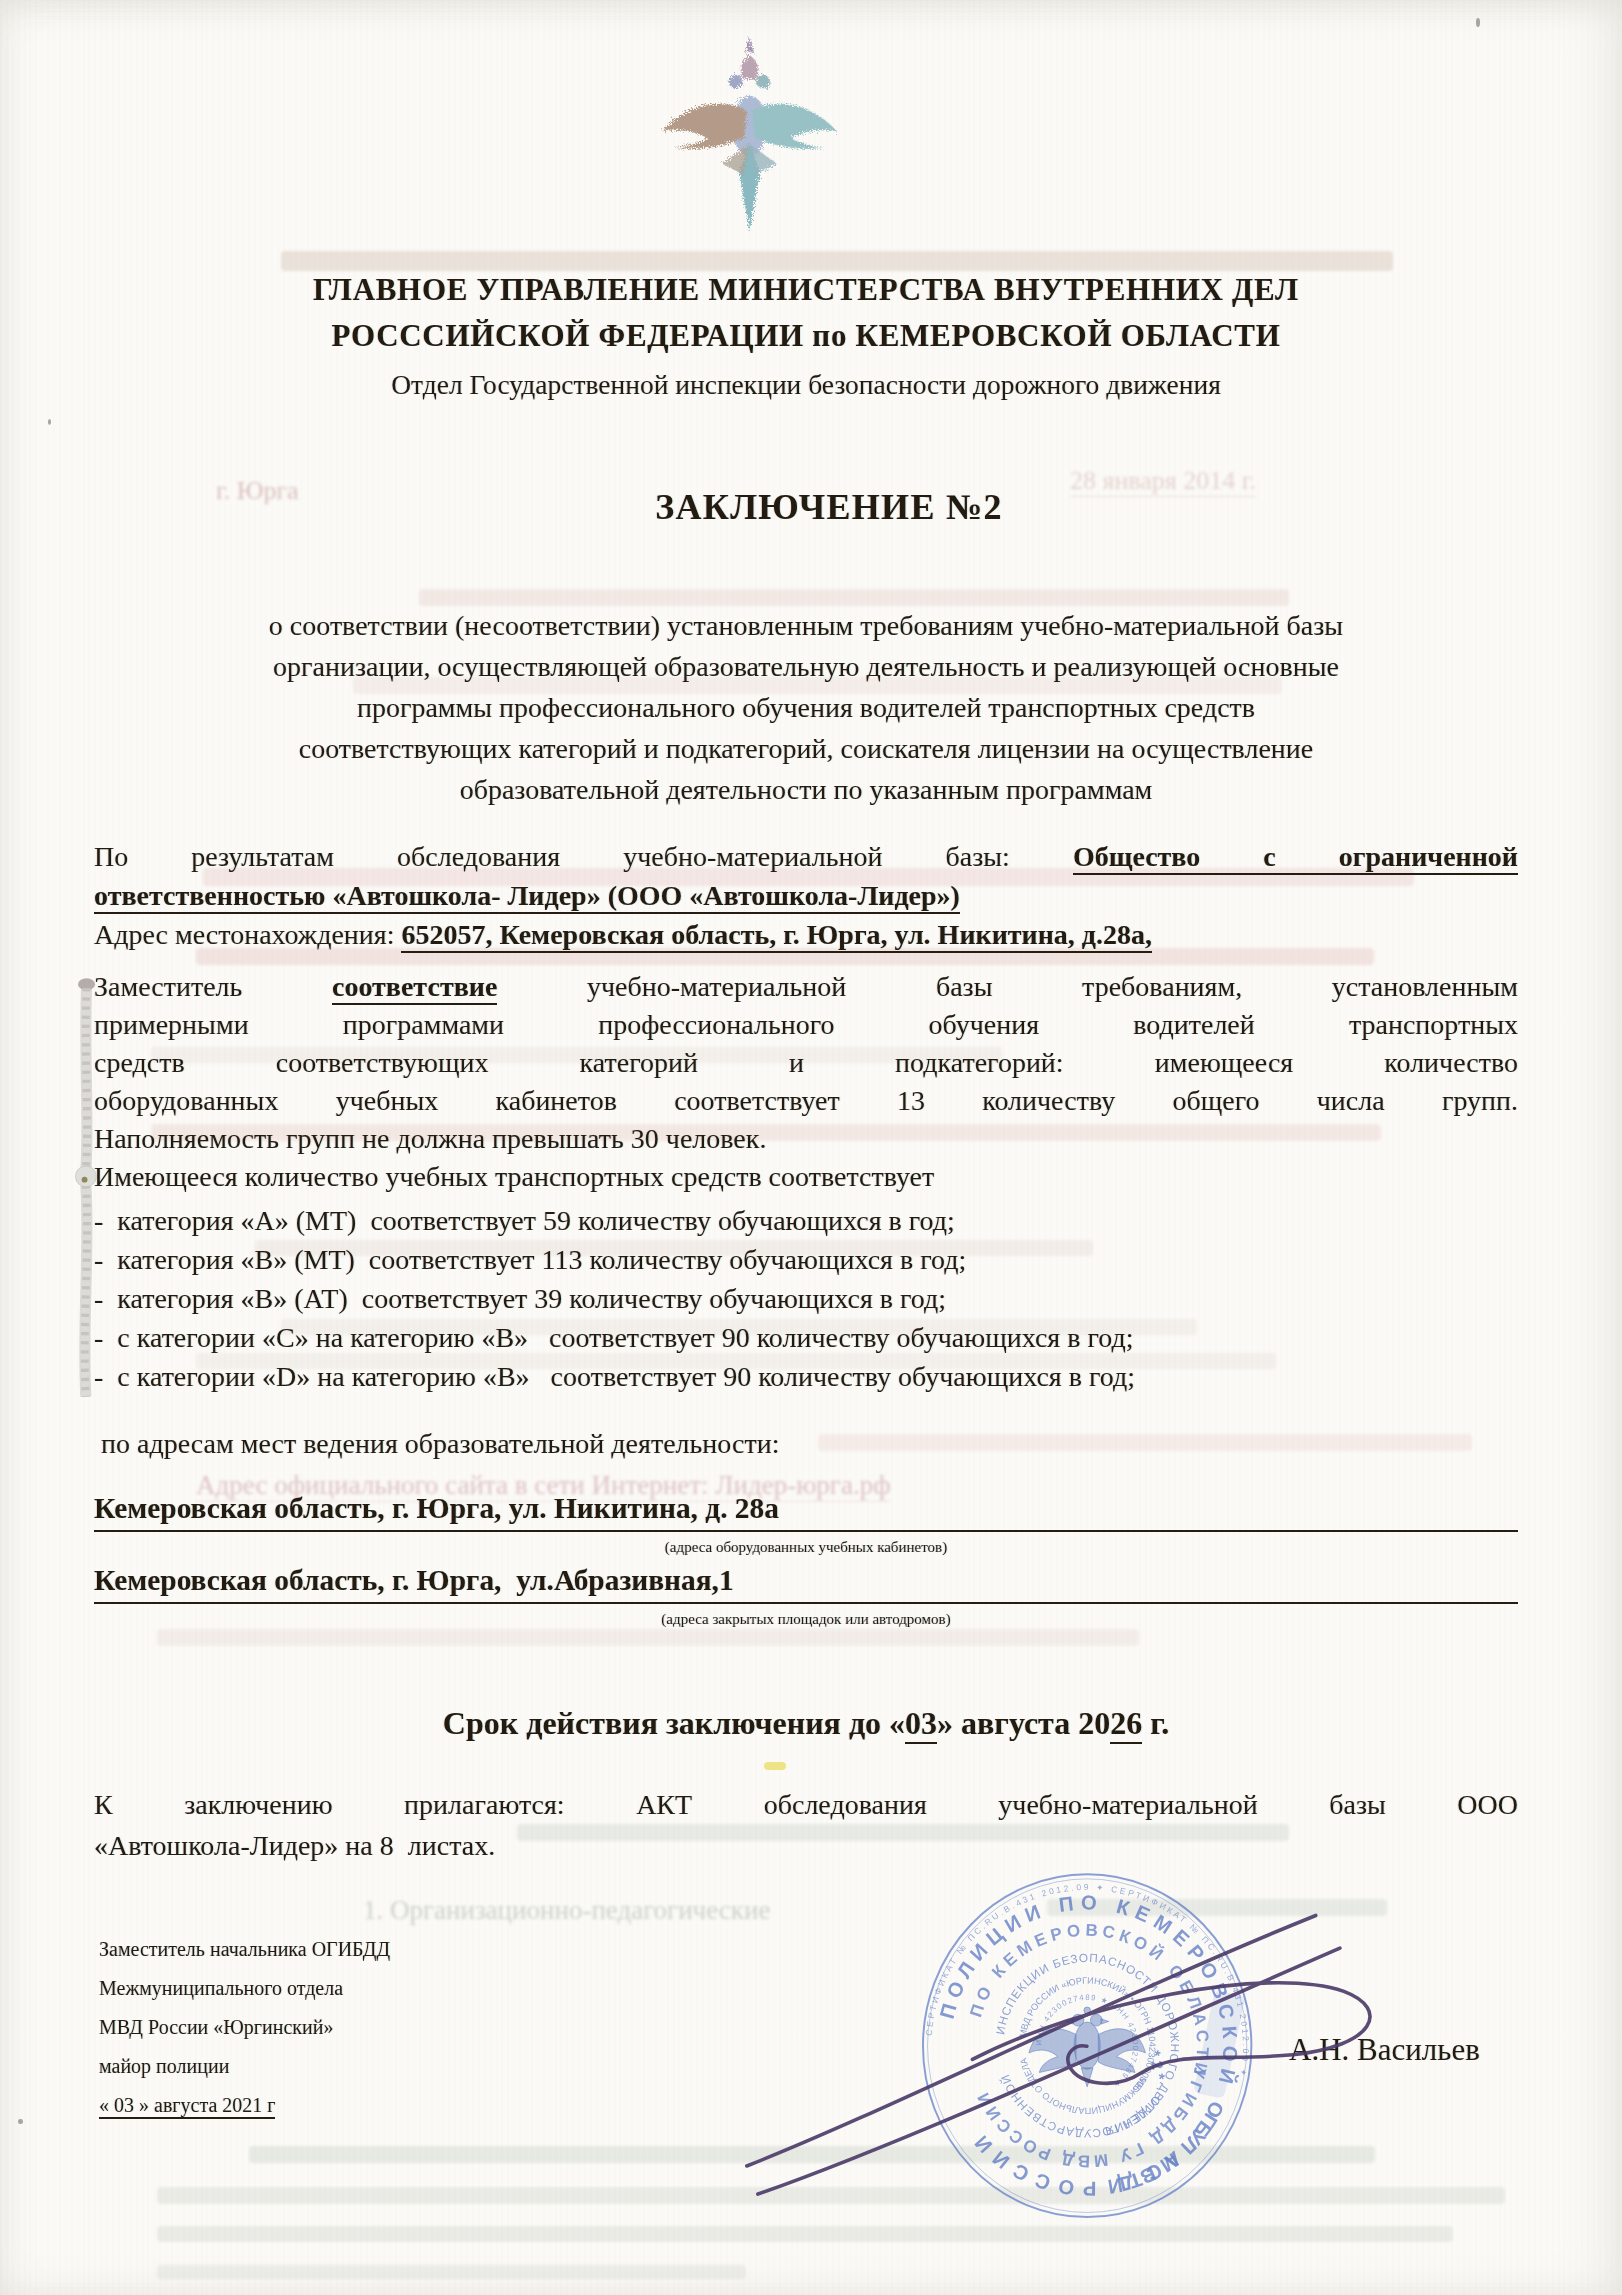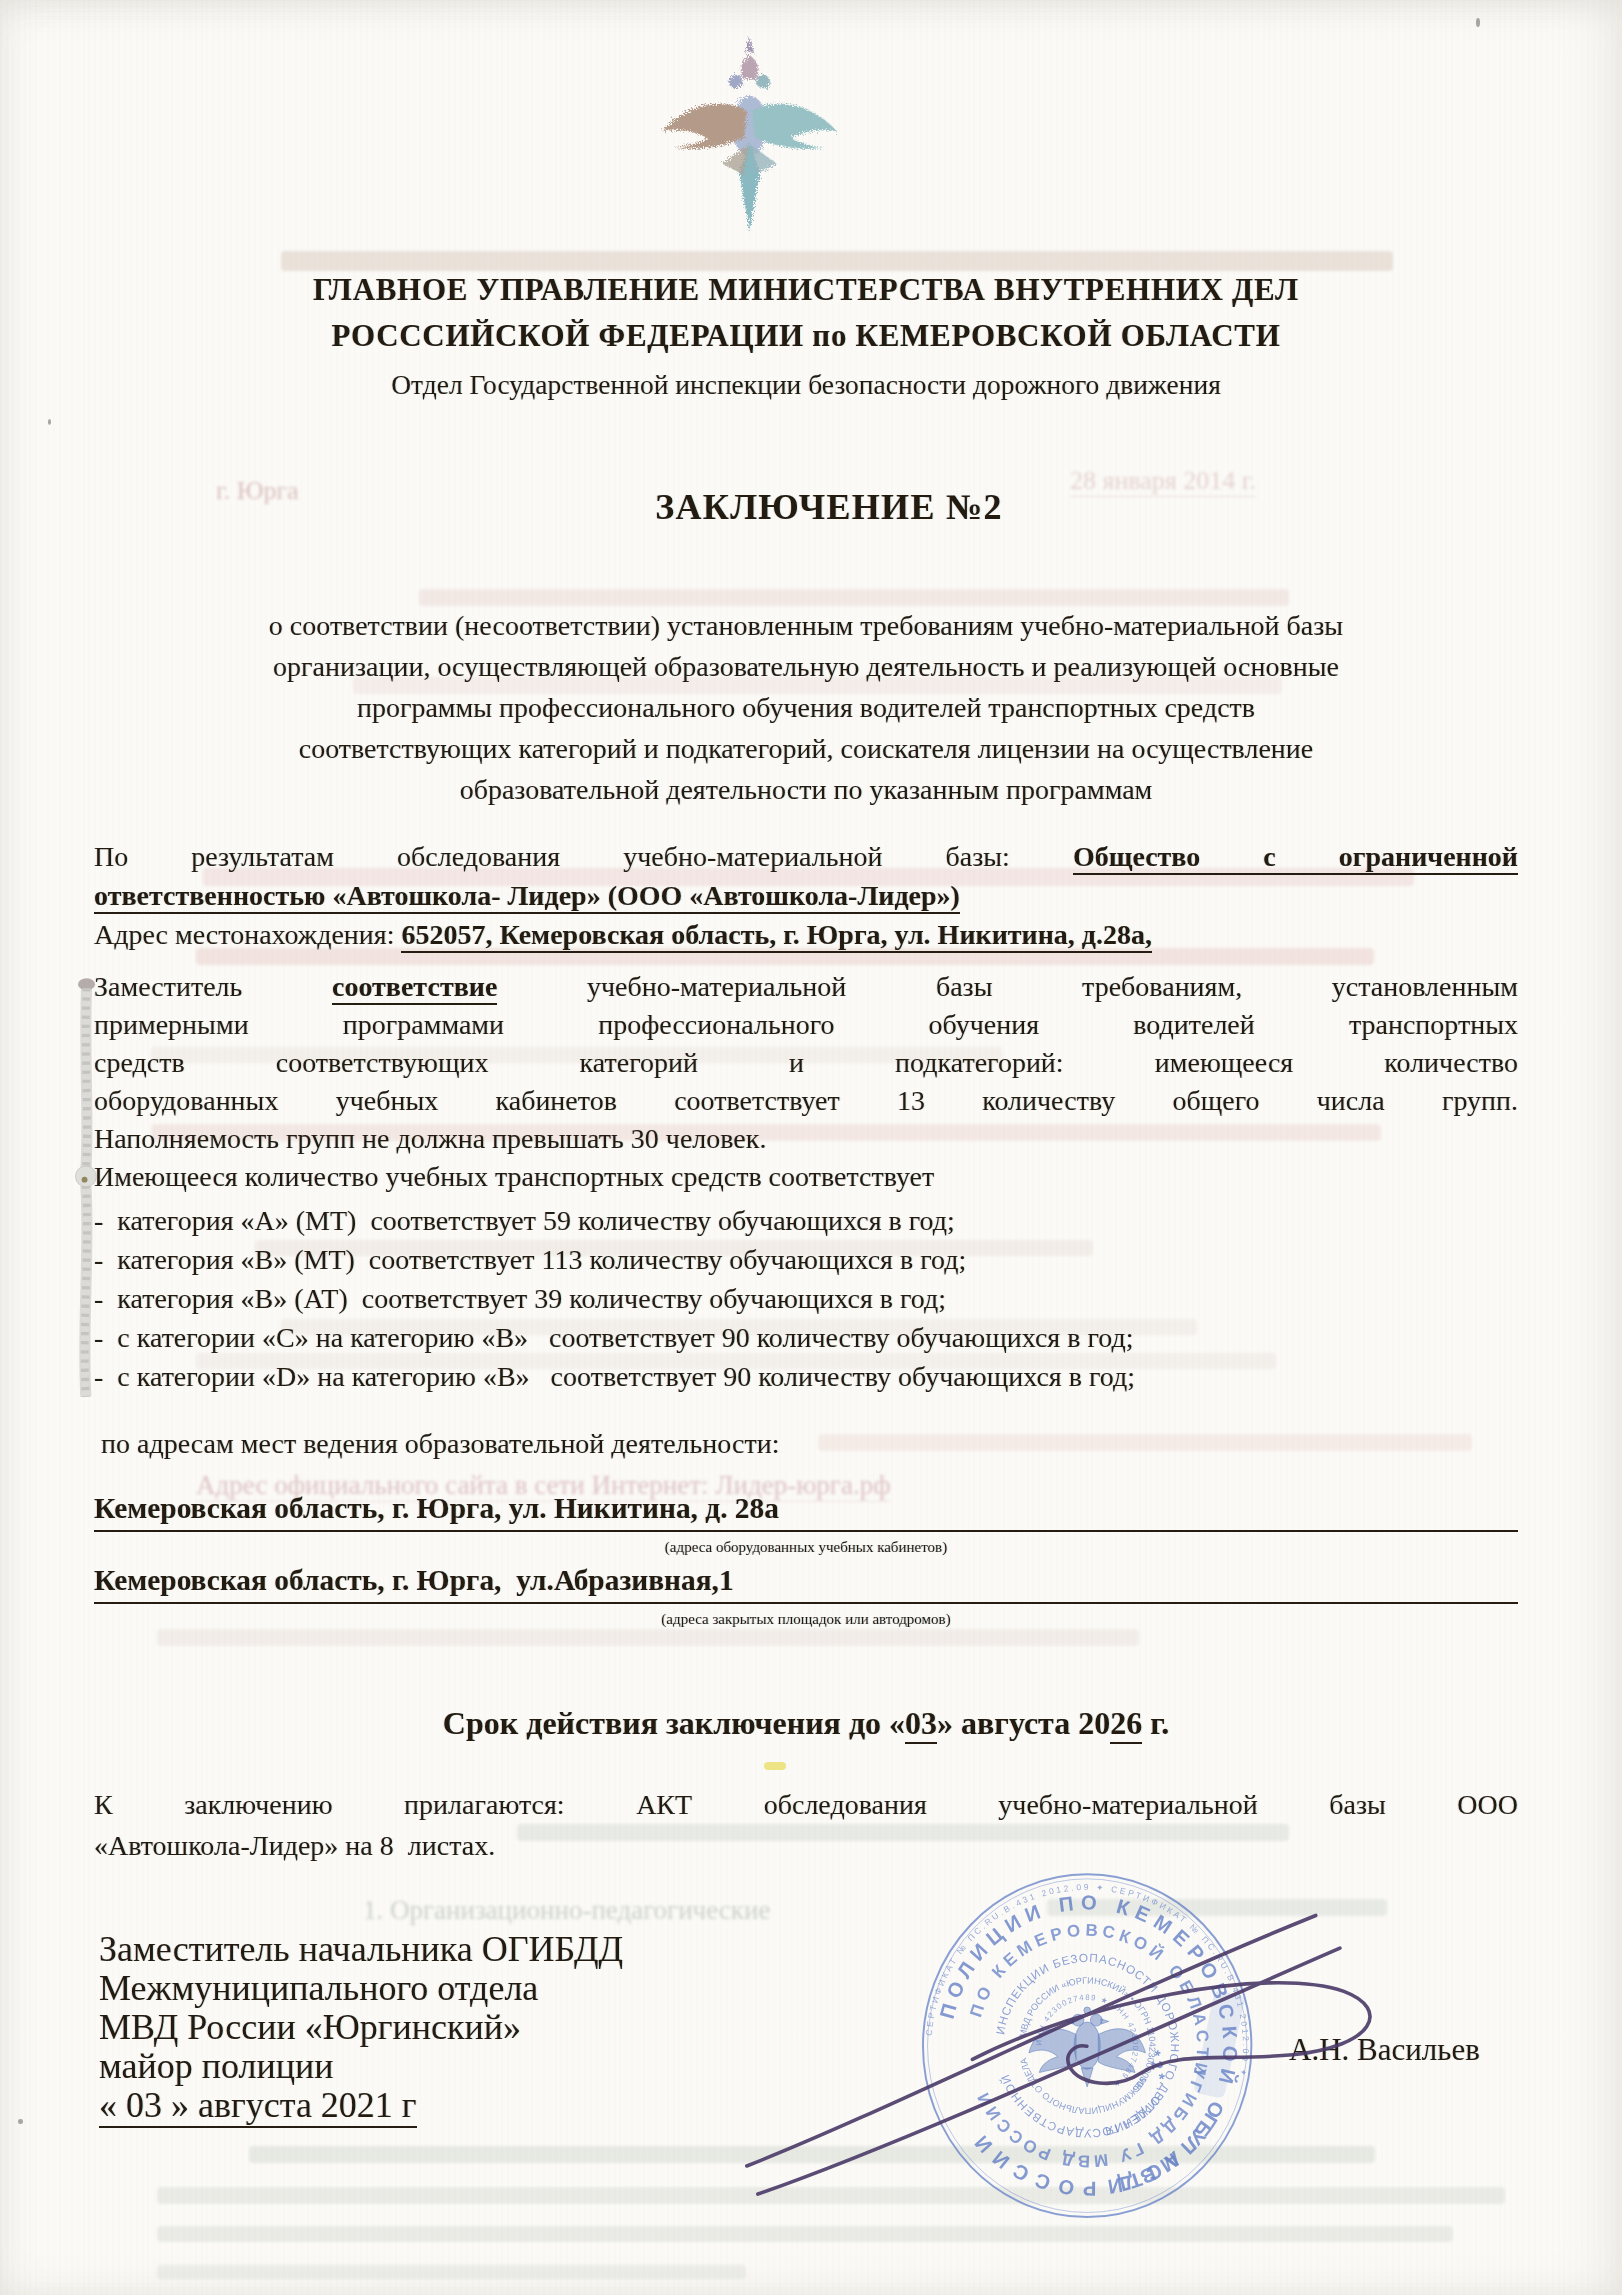--- a/index.html
+++ b/index.html
@@ -26,21 +26,21 @@
   .title{font-size:36px;font-weight:bold;letter-spacing:1.3px;text-align:center;}
   .body-line{font-size:28px;line-height:41px;}
   .body60{font-size:28px;line-height:39px;}
   .body58{font-size:28px;line-height:38px;}
   .li{font-size:28px;line-height:39px;}
   .ul3{border-bottom:2.6px solid #251c12;padding-bottom:0.7px;text-align:center;}
   .ulv{border-bottom:2px solid #251c12;padding-bottom:1.3px;}
   .addr-line{font-size:29.4px;font-weight:bold;height:38px;border-bottom:2.6px solid #251c12;}
   .caption{font-size:15px;line-height:22px;}
   .validity{font-size:32px;font-weight:bold;}
-  .sig-line{font-size:36px;line-height:39px;}
+  .sig-line{font-size:20px;line-height:39px;}
   .name{font-size:31px;}
   .gbar{position:absolute;border-radius:3.9px;filter:blur(1.6px);}
   .ghost-text{position:absolute;font-family:"Liberation Serif",serif;filter:blur(1.4px);white-space:nowrap;}
   .speck{position:absolute;background:rgba(90,85,80,.5);border-radius:50%;}
 </style>
 </head>
 <body>
 
 <div class="page">
 

